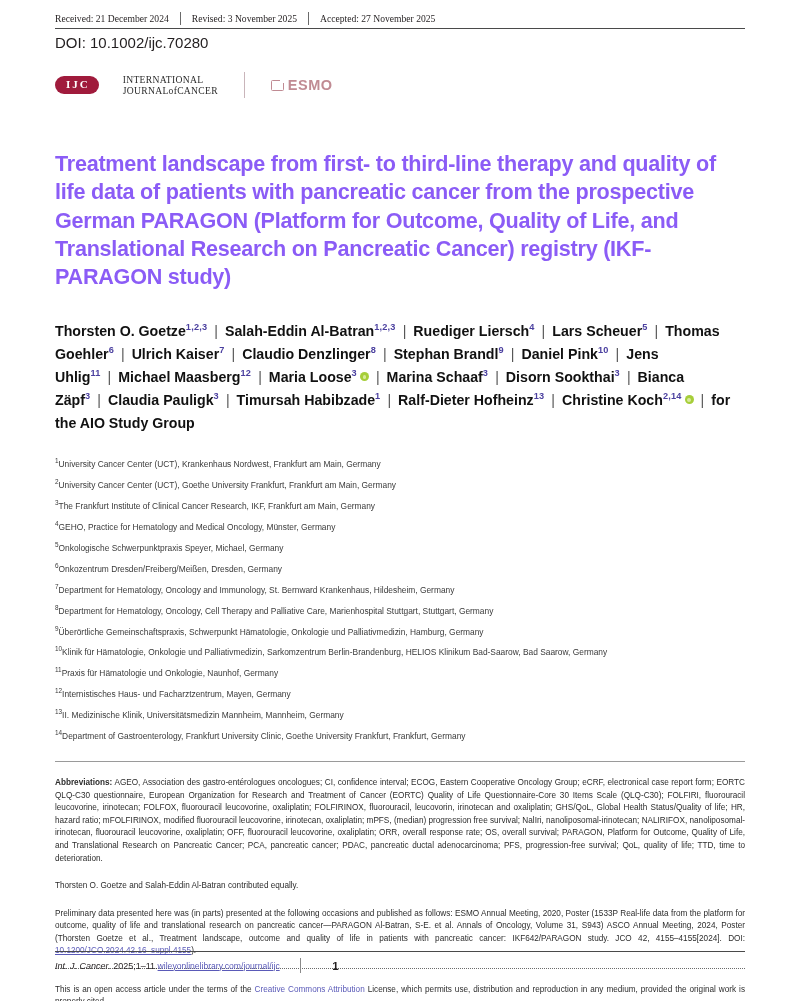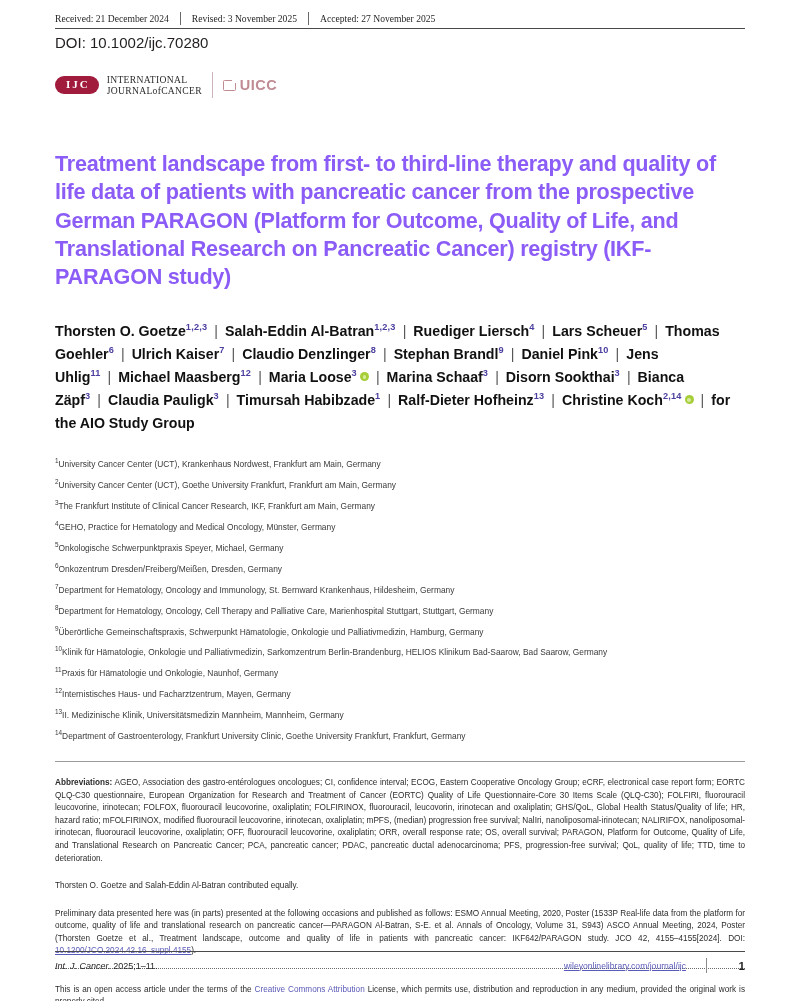--- a/index.html
+++ b/index.html
@@ -63,21 +63,21 @@
     border-bottom: 1.4px solid #231f20;
     display: inline-block;
   }
   .cancer-epi {
     font-size: 10.4px;
     letter-spacing: 1.5px;
     color: #231f20;
     margin-top: 6px;
   }
 
-  .logorow { display: flex; align-items: center; gap: 8px; padding-top: 4px; }
+  .logorow { display: flex; align-items: center; gap: 24px; padding-top: 4px; }
   .ijc-badge {
     background: #a01b3c;
     color: #ffffff;
     border-radius: 11px;
     font-family: "Liberation Serif", serif;
     font-size: 11px;
     font-weight: bold;
     letter-spacing: 2px;
     padding: 2px 9px 3px 11px;
     line-height: 1.15;
@@ -210,21 +210,21 @@
   .footer {
     position: absolute;
     left: 55px;
     width: 690px;
     bottom: 28px;
   }
   .footer-rule { border-top: 1.2px solid #4a4a4a; }
   .footer-inner {
     display: flex;
     align-items: center;
-    justify-content: space-between;
+    justify-content: flex-start;
     padding-top: 6px;
     font-size: 9px;
   }
   .footer-left { font-style: italic; color: #231f20; }
   .footer-left .nonital { font-style: normal; }
   .footer-right { display: flex; align-items: center; gap: 20px; }
   .footer-url { color: #5a5ab8; font-size: 8.6px; }
   .footer-vrule { width: 1px; height: 15px; background: #8a8a8a; }
   .footer-page { font-size: 11.5px; font-weight: bold; color: #231f20; width: 18px; text-align: right; }
 </style>
@@ -245,21 +245,21 @@
   <div class="artrow">
     <div class="logorow">
       <span class="ijc-badge">IJC</span>
       <span class="ijc-words">
         <span>INTERNATIONAL</span><br>
         <span>JOURNAL</span><span class="of">of</span><span>CANCER</span>
       </span>
       <span class="logo-divider"></span>
       <span class="uicc">
         <span class="uicc-mark"></span>
-        <span>UICC</span>
+        <span>ESMO</span>
       </span>
     </div>
   </div>
 
   <div class="title">Treatment landscape from first- to third-line therapy and quality of life data of patients with pancreatic cancer from the prospective German PARAGON (Platform for Outcome, Quality of Life, and Translational Research on Pancreatic Cancer) registry (IKF-PARAGON study)</div>
 
   <div class="authors" id="author-list"><span>Thorsten O. Goetze</span><span class="sup">1,2,3</span><span class="sep">|</span><span>Salah-Eddin Al-Batran</span><span class="sup">1,2,3</span><span class="sep">|</span><span>Ruediger Liersch</span><span class="sup">4</span><span class="sep">|</span><span>Lars Scheuer</span><span class="sup">5</span><span class="sep">|</span><span>Thomas Goehler</span><span class="sup">6</span><span class="sep">|</span><span>Ulrich Kaiser</span><span class="sup">7</span><span class="sep">|</span><span>Claudio Denzlinger</span><span class="sup">8</span><span class="sep">|</span><span>Stephan Brandl</span><span class="sup">9</span><span class="sep">|</span><span>Daniel Pink</span><span class="sup">10</span><span class="sep">|</span><span>Jens Uhlig</span><span class="sup">11</span><span class="sep">|</span><span>Michael Maasberg</span><span class="sup">12</span><span class="sep">|</span><span>Maria Loose</span><span class="sup">3</span><span class="orcid"></span><span class="sep">|</span><span>Marina Schaaf</span><span class="sup">3</span><span class="sep">|</span><span>Disorn Sookthai</span><span class="sup">3</span><span class="sep">|</span><span>Bianca Zäpf</span><span class="sup">3</span><span class="sep">|</span><span>Claudia Pauligk</span><span class="sup">3</span><span class="sep">|</span><span>Timursah Habibzade</span><span class="sup">1</span><span class="sep">|</span><span>Ralf-Dieter Hofheinz</span><span class="sup">13</span><span class="sep">|</span><span>Christine Koch</span><span class="sup">2,14</span><span class="orcid"></span><span class="sep">|</span><span class="group-name">for the AIO Study Group</span></div>
 
   <div class="affils" id="affil-list">
       <div class="affil"><sup>1</sup><span>University Cancer Center (UCT), Krankenhaus Nordwest, Frankfurt am Main, Germany</span></div>

